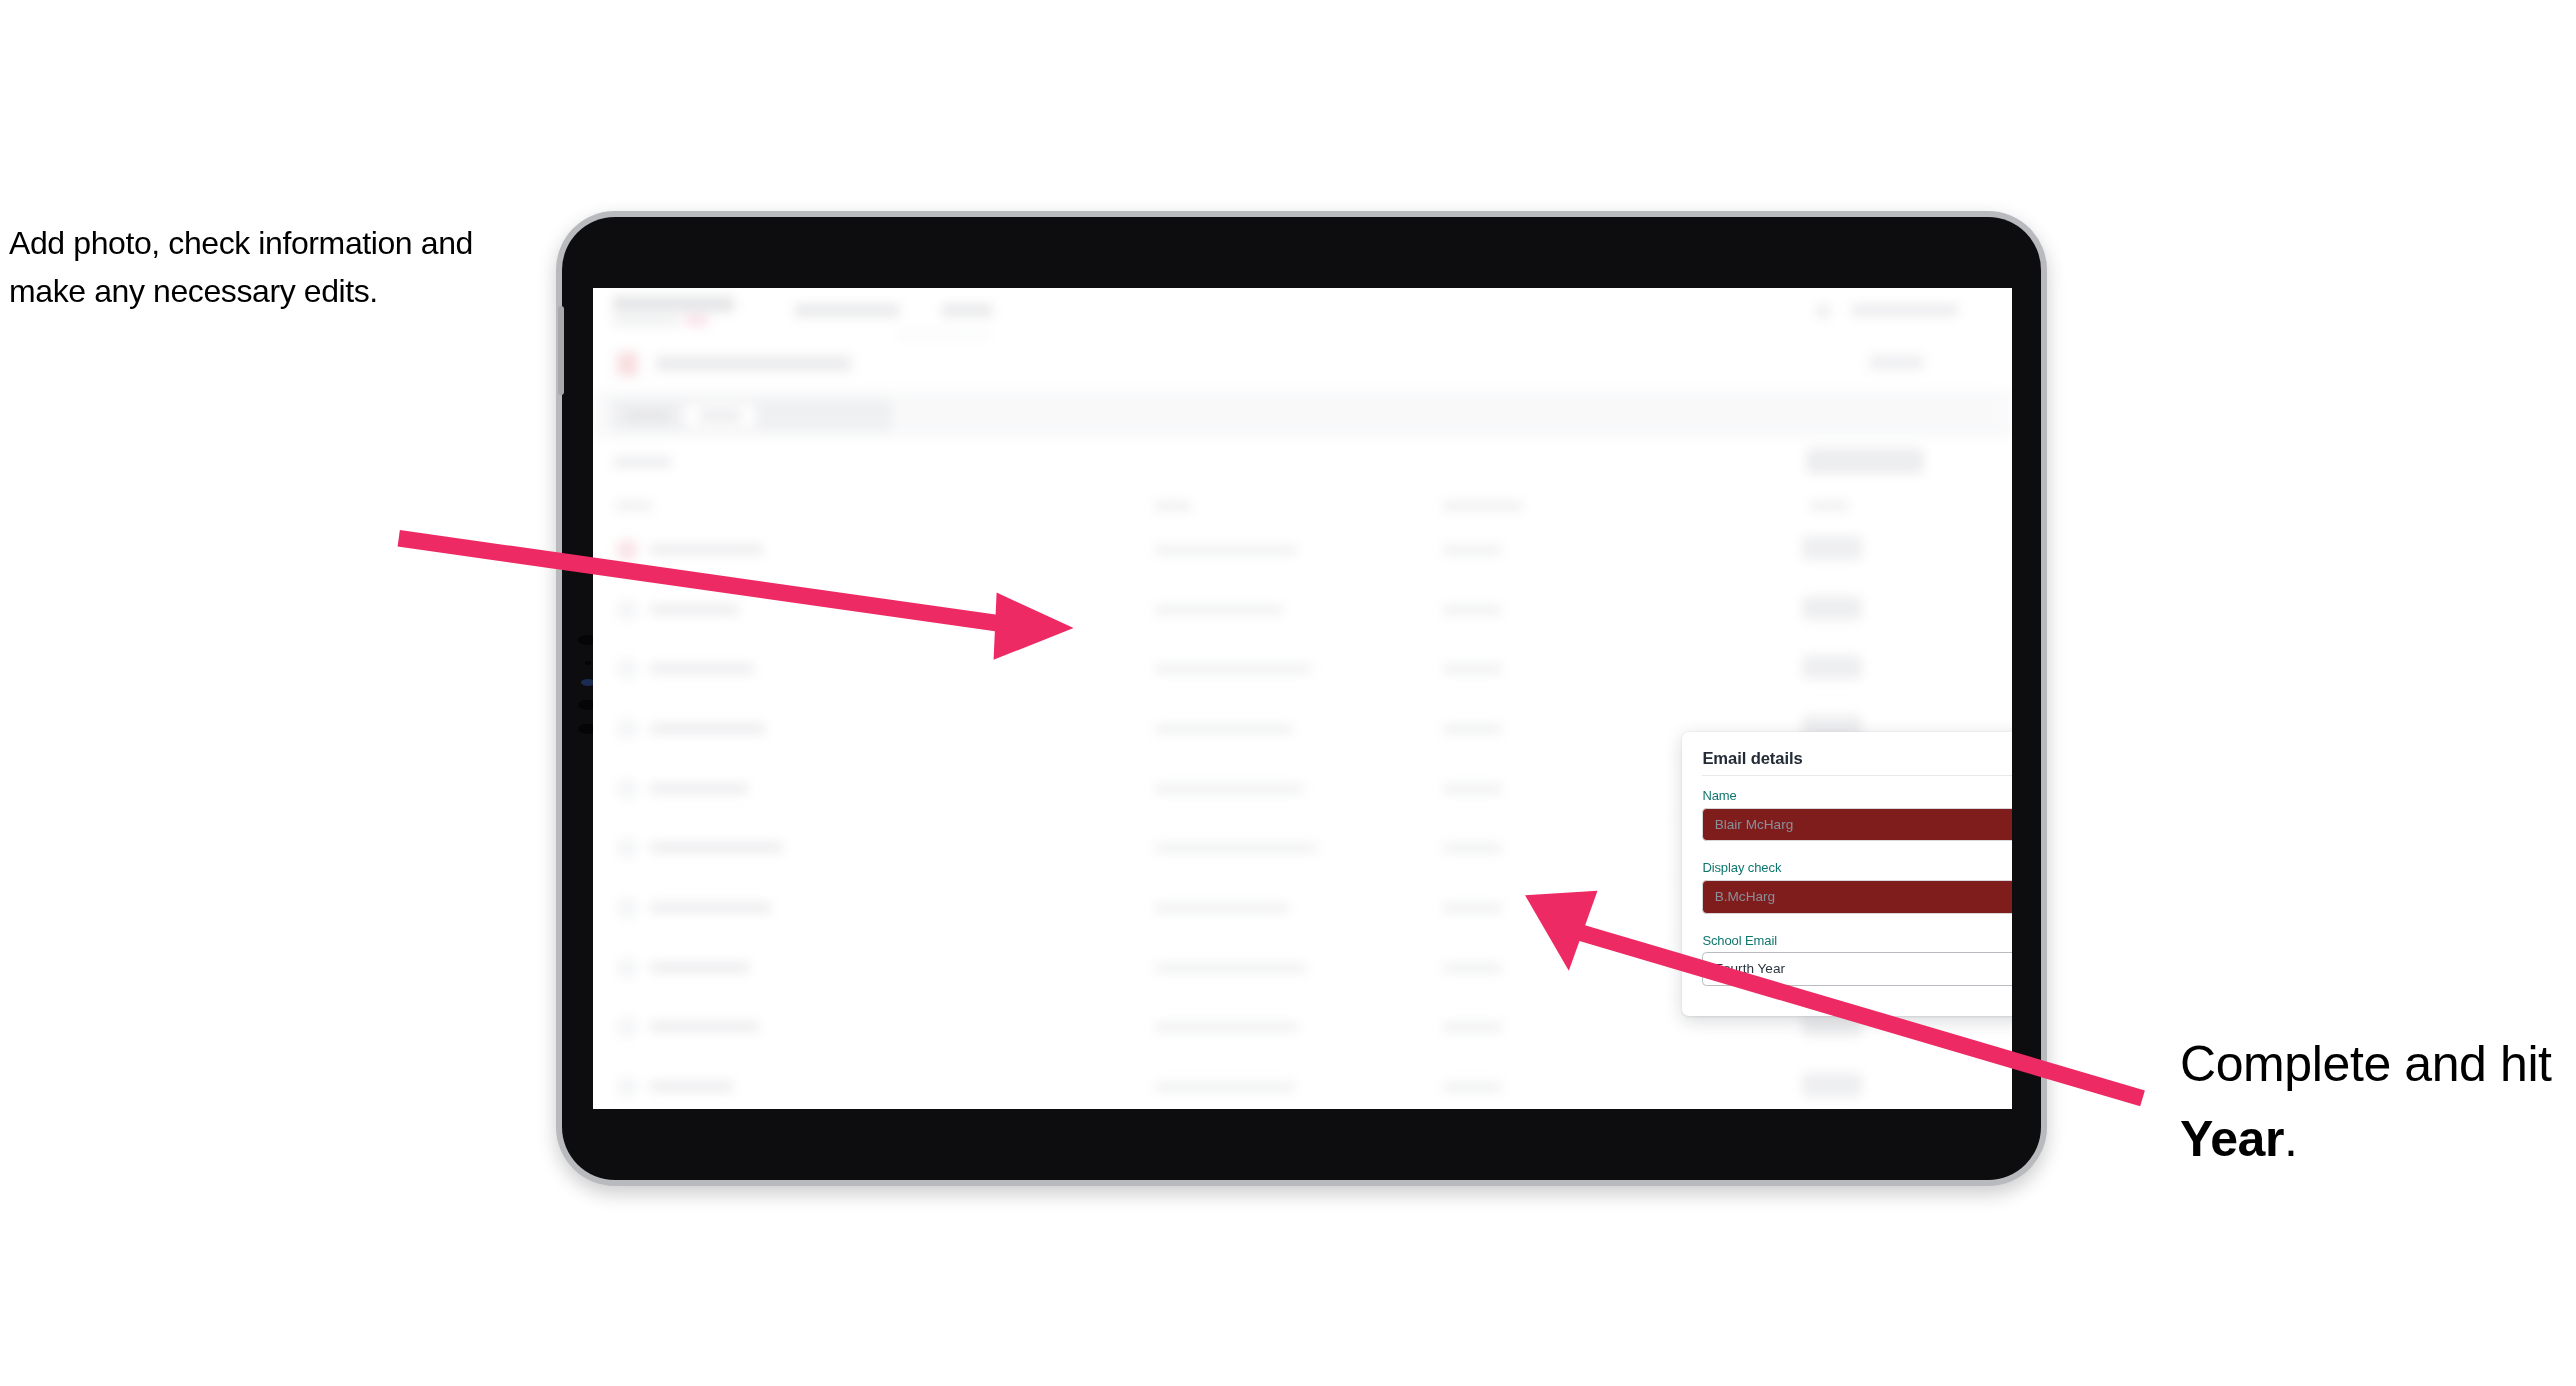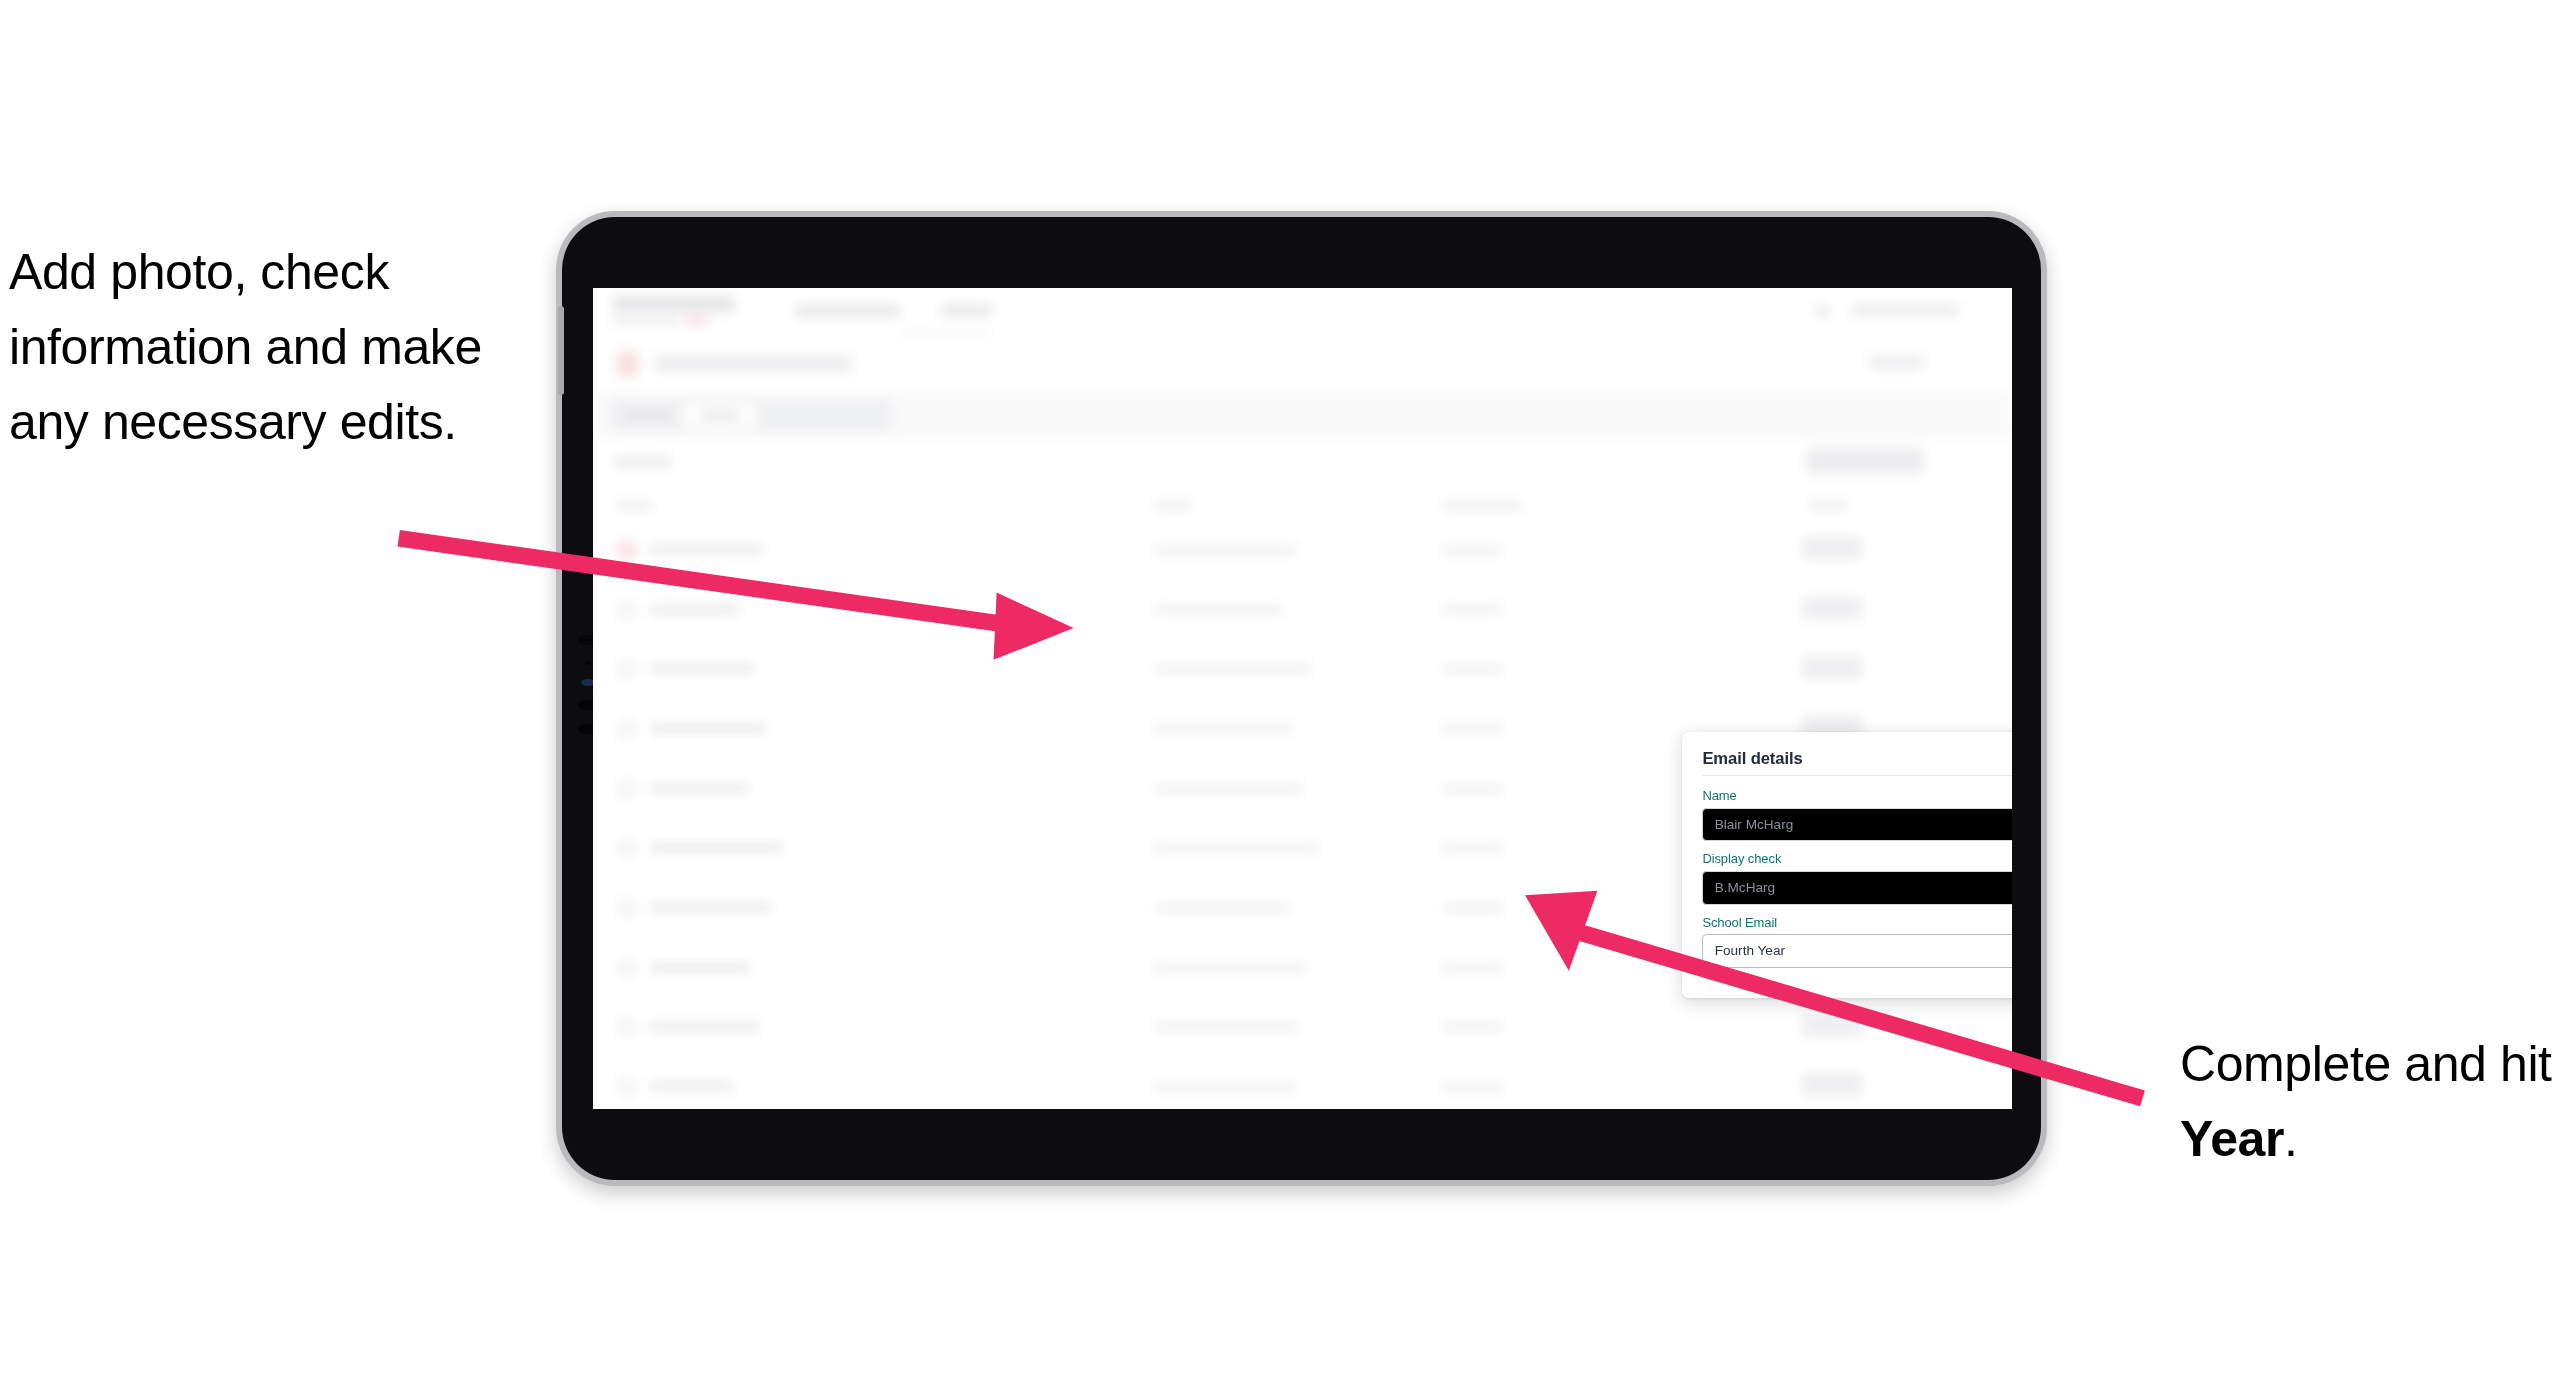--- a/index.html
+++ b/index.html
@@ -19,23 +19,23 @@
   
   .annotation {
     position: absolute;
     color: #000000;
     font-family: "Liberation Sans", sans-serif;
     font-weight: 400;
     letter-spacing: -0.4px;
   }
   #ann-left {
     left: 9px;
-    top: 235px;
+    top: 219px;
     width: 513px;
-    font-size: 50px;
+    font-size: 32px;
     line-height: 1.50;
   }
   #ann-right {
     left: 2180px;
     top: 1027px;
     width: 393px;
     font-size: 50px;
     line-height: 1.50;
   }
   #ann-right b { font-weight: 700; }
@@ -443,23 +443,23 @@
   }
   .field-input {
     width: 100%;
     box-sizing: border-box;
     border: 0.8px solid #d5d7da;
     border-radius: 4.5px;
     padding: 8.3px 11.3px;
     font-size: 13.6px;
     font-family: "Liberation Sans", sans-serif;
     color: #8a9098;
-    background: #000000;
+    background: #7f1d1d;
     outline: none;
-    margin-bottom: 10px;
+    margin-bottom: 19px;
   }
   .field-input::placeholder { color: #8a9098; }
 
   .select-wrap {
     position: relative;
     margin-bottom: 12px;
   }
   .field-select {
     width: 100%;
     box-sizing: border-box;

